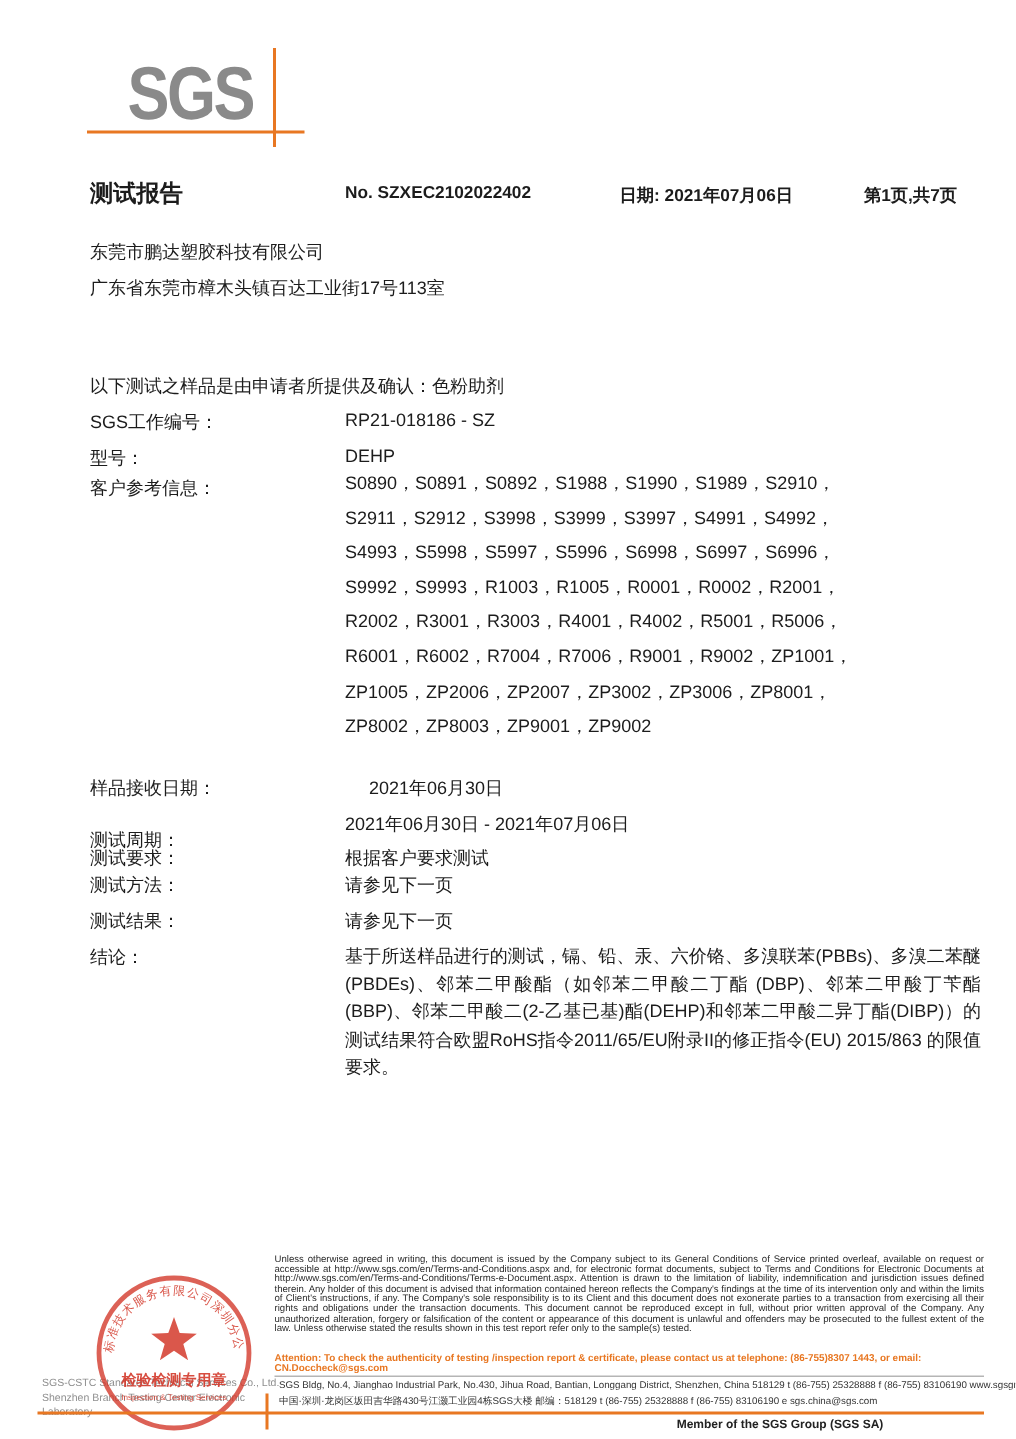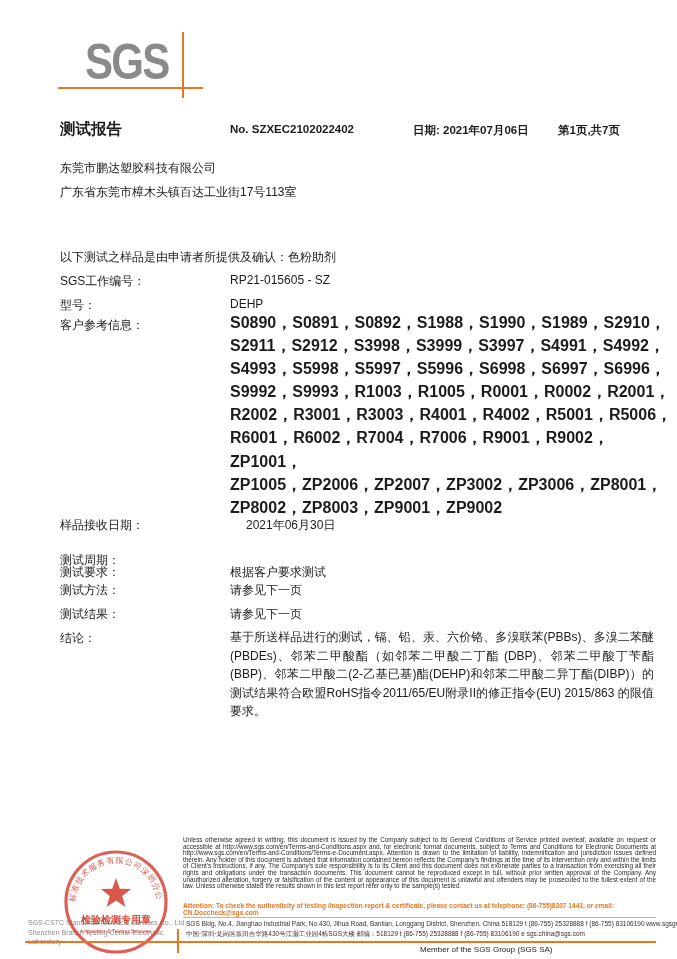--- a/index.html
+++ b/index.html
@@ -15,76 +15,77 @@
   .logo-vline { background:#e87722; width:2px; }
 
   
   .title { font-size:15.5px; font-weight:bold;text-align:center; }
   .hmeta { font-size:11.5px; font-weight:bold; }
 
   .txt12 { font-size:12px; line-height:1.35; }
   .lbl   { font-size:12px; }
   .val   { font-size:12px; }
 
-  .ref-lines { font-size:16px; line-height:23.1px;font-weight:bold; }
+  .ref-lines { font-size:12px; line-height:23.1px; }
   .conclusion { font-size:12px; line-height:18.6px; width:424px; text-align:justify; }
 
   
   .disclaimer { width:473px; font-size:6.4px; line-height:6.6px; color:#2b2b2b; text-align:justify; }
   .attention  { width:473px; font-size:6.6px; line-height:7px; color:#e87722; font-weight:bold; }
   .addr-line  { font-size:6.5px; color:#333; white-space:nowrap; }
   .addr-sep   { height:1px; background:#b5b5b5; width:473px; }
   .footer-company { font-size:7px; color:#8f8f8f; line-height:9px; }
   .orange-hline { background:#e87722; height:2px; }
   .orange-vline { background:#e87722; width:2px; }
-  .member { font-size:8px; color:#222; width:200px; text-align:left; }
+  .member { font-size:8px; color:#222; width:200px; text-align:center;font-weight:bold; }
 </style>
 </head>
 <body>
 
 <div class="page">
 
   <div class="abs" style="left:58px; top:30px; width:160px; height:72px;">
     <div class="abs logo-text" style="left:27px; top:7px;">SGS</div>
     <div class="abs logo-hline" style="left:0; top:57px; width:145px;"></div>
     <div class="abs logo-vline" style="left:124px; top:2px; height:66px;"></div>
   </div>
 
   <div class="abs title" style="left:60px; top:119px;">测试报告</div>
   <div class="abs hmeta" style="left:230px; top:123px;">No. SZXEC2102022402</div>
   <div class="abs hmeta" style="left:413px; top:123px;">日期: 2021年07月06日</div>
-  <div class="abs hmeta" style="left:558px; top:123px;">第1页,共7页</div>
+  <div class="abs hmeta" style="left:576px; top:123px;">第1页,共7页</div>
 
   <div class="abs txt12" style="left:60px; top:160px;">东莞市鹏达塑胶科技有限公司</div>
   <div class="abs txt12" style="left:60px; top:184px;">广东省东莞市樟木头镇百达工业街17号113室</div>
 
   <div class="abs txt12" style="left:60px; top:249px;">以下测试之样品是由申请者所提供及确认：色粉助剂</div>
 
   <div class="abs lbl" style="left:60px; top:273px;">SGS工作编号：</div>
-  <div class="abs val" style="left:230px; top:273px;">RP21-015605 - SZ</div>
+  <div class="abs val" style="left:230px; top:273px;">RP21-018186 - SZ</div>
 
   <div class="abs lbl" style="left:60px; top:297px;">型号：</div>
   <div class="abs val" style="left:230px; top:297px;">DEHP</div>
 
   <div class="abs lbl" style="left:60px; top:317px;">客户参考信息：</div>
   <div class="abs ref-lines" style="left:230px; top:311px;">
     <div>S0890，S0891，S0892，S1988，S1990，S1989，S2910，</div>
     <div>S2911，S2912，S3998，S3999，S3997，S4991，S4992，</div>
     <div>S4993，S5998，S5997，S5996，S6998，S6997，S6996，</div>
     <div>S9992，S9993，R1003，R1005，R0001，R0002，R2001，</div>
     <div>R2002，R3001，R3003，R4001，R4002，R5001，R5006，</div>
     <div>R6001，R6002，R7004，R7006，R9001，R9002，ZP1001，</div>
     <div>ZP1005，ZP2006，ZP2007，ZP3002，ZP3006，ZP8001，</div>
     <div>ZP8002，ZP8003，ZP9001，ZP9002</div>
   </div>
 
   <div class="abs lbl" style="left:60px; top:517px;">样品接收日期：</div>
   <div class="abs val" style="left:246px; top:517px;">2021年06月30日</div>
 
   <div class="abs lbl" style="left:60px; top:552px;">测试周期：</div>
+  <div class="abs val" style="left:230px; top:541px;">2021年06月30日 - 2021年07月06日</div>
 
   <div class="abs lbl" style="left:60px; top:564px;">测试要求：</div>
   <div class="abs val" style="left:230px; top:564px;">根据客户要求测试</div>
 
   <div class="abs lbl" style="left:60px; top:582px;">测试方法：</div>
   <div class="abs val" style="left:230px; top:582px;">请参见下一页</div>
 
   <div class="abs lbl" style="left:60px; top:606px;">测试结果：</div>
   <div class="abs val" style="left:230px; top:606px;">请参见下一页</div>
 

